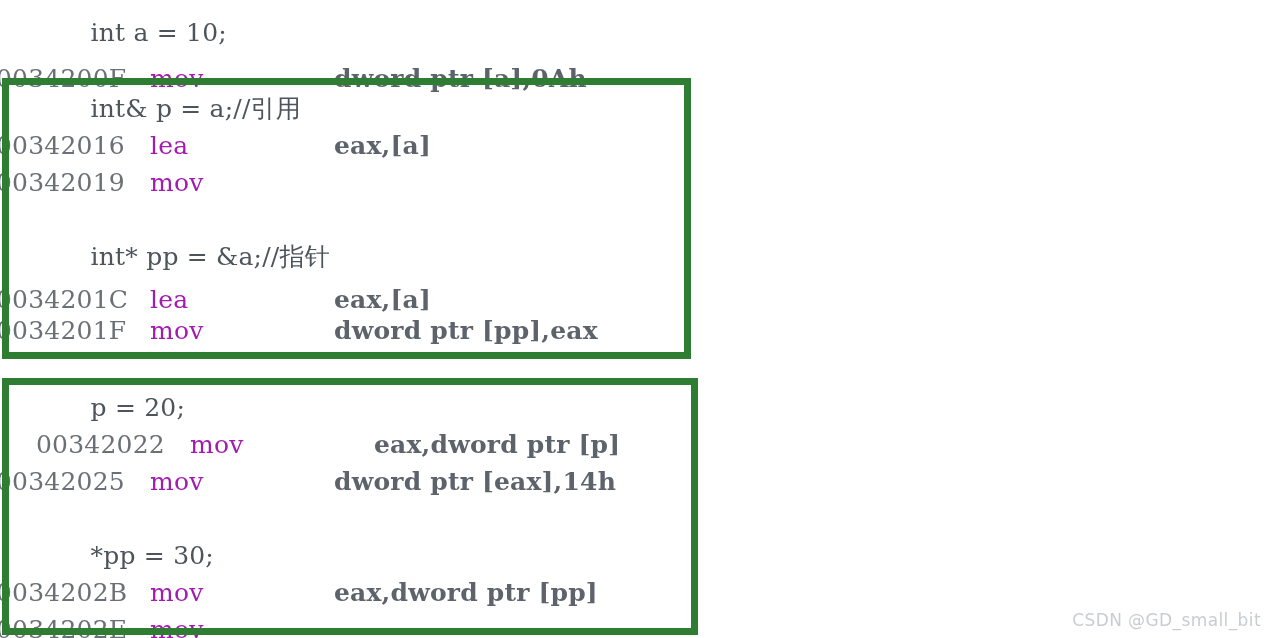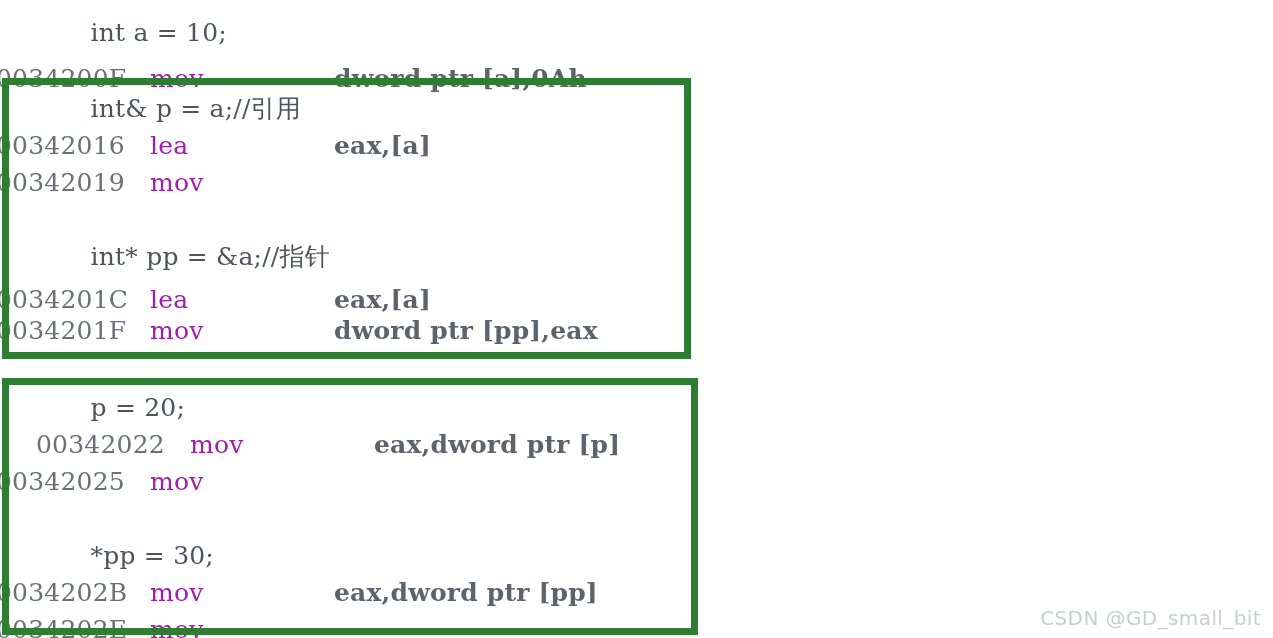--- a/index.html
+++ b/index.html
@@ -83,21 +83,21 @@
     width: 696px;
     height: 257px;
   }
 
   
   .watermark {
     position: absolute;
     right: 12px;
     bottom: 8px;
     font-family: "DejaVu Sans", "Liberation Sans", sans-serif;
-    font-size: 20px;
+    font-size: 17px;
     color: #c9cdd2;
     letter-spacing: 0.4px;
     white-space: pre;
   }
 </style>
 </head>
 <body>
 
 <div id="screen">
 
@@ -107,21 +107,21 @@
       <div class="code-line asm-line" style="top: 39px; margin-top: 9px;"><span class="addr">0034200F</span><span class="mnem">mov</span><span class="ops">dword ptr [a],0Ah</span></div>
       <div class="code-line src-line" style="top: 78px;">    int&amp; p = a;//引用</div>
       <div class="code-line asm-line" style="top: 115px;"><span class="addr">00342016</span><span class="mnem">lea</span><span class="ops">eax,[a]</span></div>
       <div class="code-line asm-line" style="top: 152px;"><span class="addr">00342019</span><span class="mnem">mov</span></div>
       <div class="code-line src-line" style="top: 189px;"></div>
       <div class="code-line src-line" style="top: 226px;">    int* pp = &amp;a;//指针</div>
       <div class="code-line asm-line" style="top: 263px; margin-top: 6px;"><span class="addr">0034201C</span><span class="mnem">lea</span><span class="ops">eax,[a]</span></div>
       <div class="code-line asm-line" style="top: 300px;"><span class="addr">0034201F</span><span class="mnem">mov</span><span class="ops">dword ptr [pp],eax</span></div>
       <div class="code-line src-line" style="top: 377px;">    p = 20;</div>
       <div class="code-line asm-line" style="top: 414px; margin-left: 40px;"><span class="addr">00342022</span><span class="mnem">mov</span><span class="ops">eax,dword ptr [p]</span></div>
-      <div class="code-line asm-line" style="top: 451px;"><span class="addr">00342025</span><span class="mnem">mov</span></div>
+      <div class="code-line asm-line" style="top: 451px;"><span class="addr">00342025</span><span class="mnem">mov</span><span class="ops">dword ptr [eax],14h</span></div>
       <div class="code-line src-line" style="top: 488px;"></div>
       <div class="code-line src-line" style="top: 525px;">    *pp = 30;</div>
       <div class="code-line asm-line" style="top: 562px;"><span class="addr">0034202B</span><span class="mnem">mov</span><span class="ops">eax,dword ptr [pp]</span></div>
       <div class="code-line asm-line" style="top: 599px;"><span class="addr">0034202E</span><span class="mnem">mov</span></div>
     </div>
 
   <div class="annot-box" id="annot-box-1"></div>
 
   <div class="annot-box" id="annot-box-2"></div>
 

